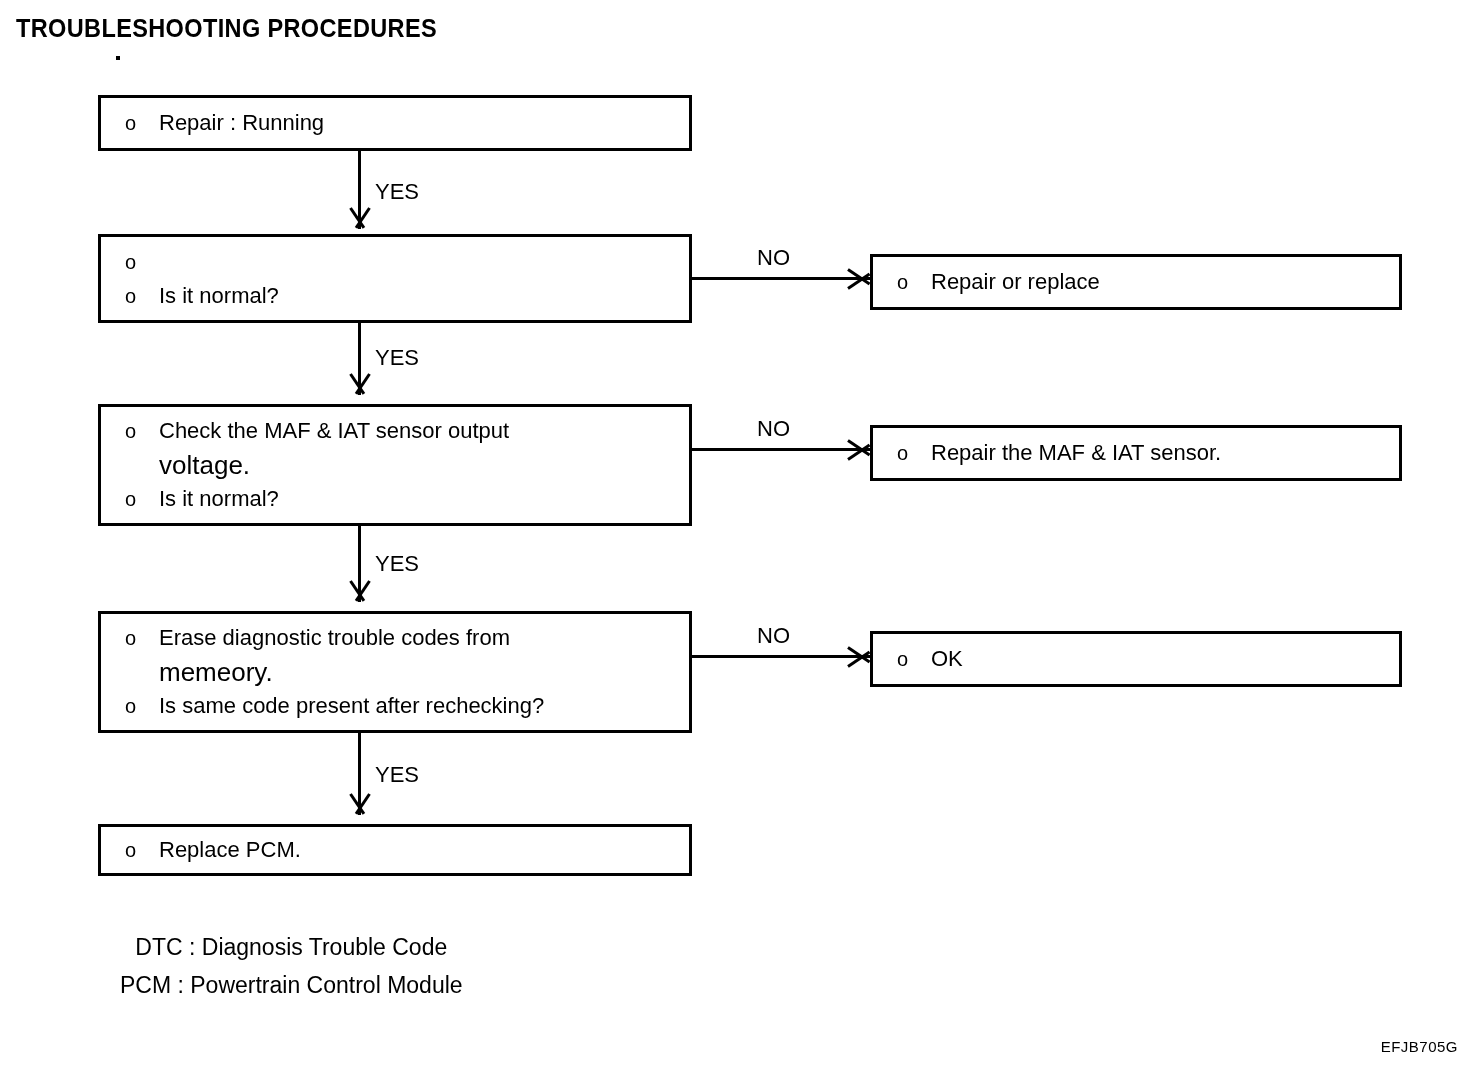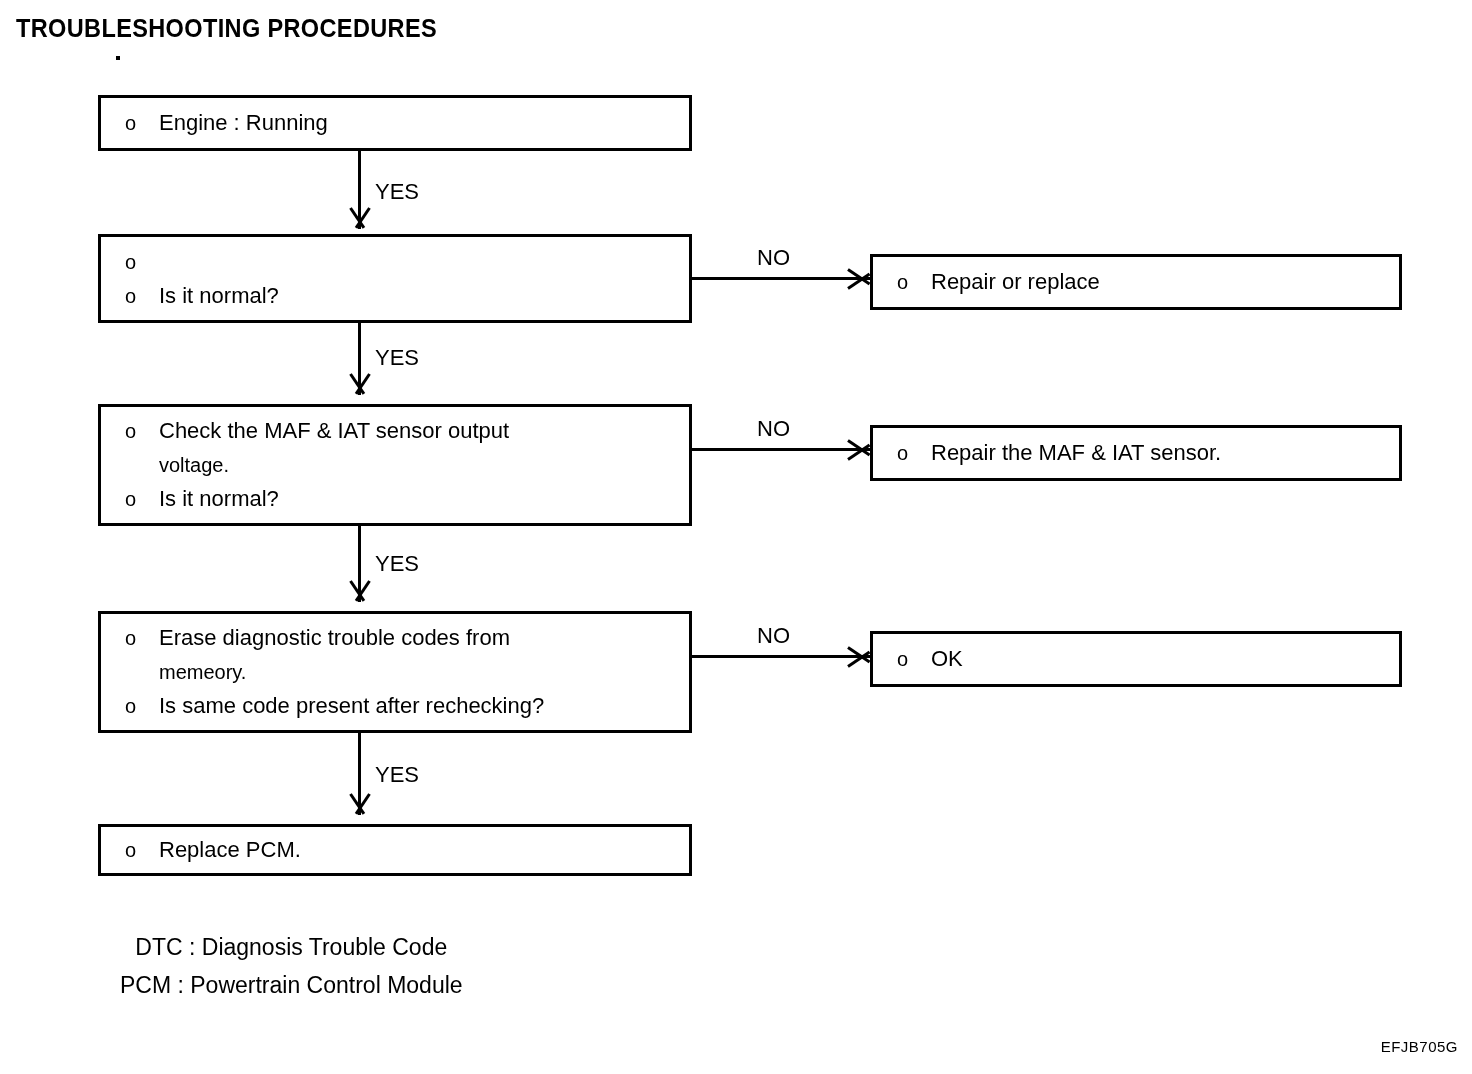--- a/index.html
+++ b/index.html
@@ -67,21 +67,21 @@
     padding-left: 24px;
     box-sizing: content-box;
     font-size: 20px;
   }
   .ftext {
     display: block;
   }
   .fcont {
     
     padding-left: 58px;
-    font-size: 20px;
+    font-size: 26px;
     line-height: 34px;
     white-space: nowrap;
   }
 
   
   .vline {
     position: absolute;
     width: 3px;
     background: #000;
   }
@@ -173,21 +173,21 @@
 <body>
 
 <div id="page">
 
   <div class="page-title">TROUBLESHOOTING PROCEDURES</div>
   <div class="speck"></div>
 
   <div class="fbox" style="left:98px; top:95px; width:594px; height:56px;">
     <div class="frow">
       <span class="bullet">o</span>
-      <span class="ftext">Engine : Running</span>
+      <span class="ftext">Repair : Running</span>
     </div>
   </div>
 
   <div class="vline" style="left:358px; top:151px; height:78px;"></div>
   <div class="arrow-down" style="left:345px; top:208px;"></div>
   <div class="edge-label" style="left:375px; top:179px;">YES</div>
 
   <div class="fbox" style="left:98px; top:234px; width:594px; height:89px;">
     <div class="frow">
       <span class="bullet">o</span>

